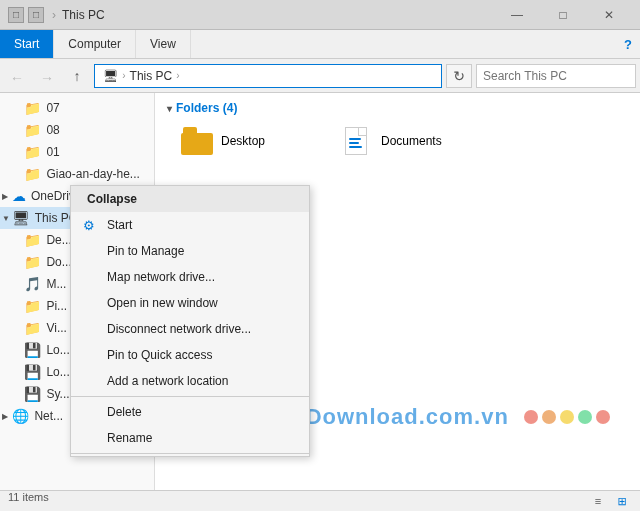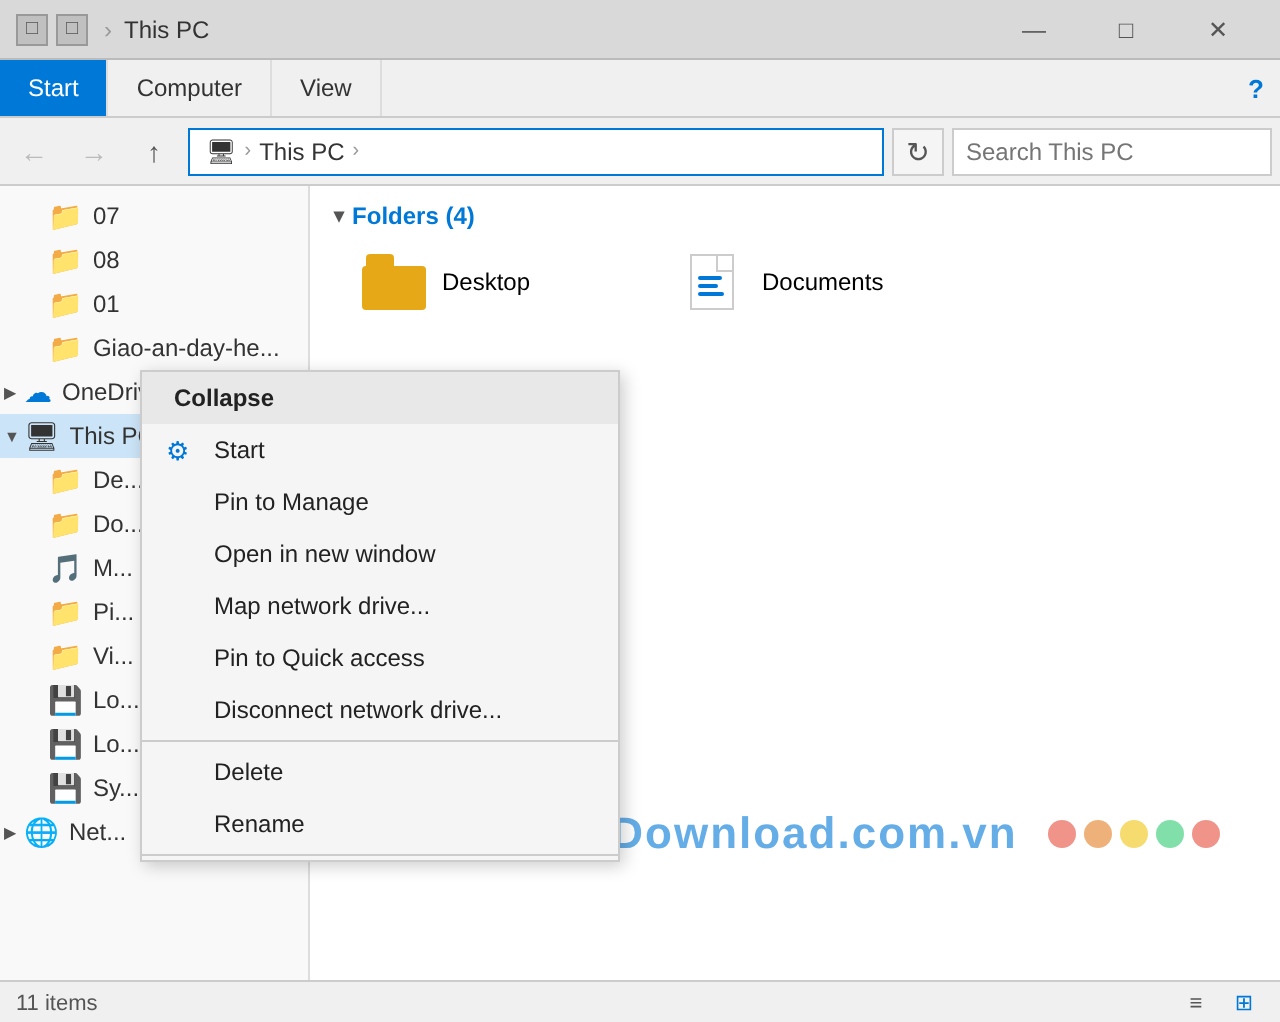--- a/index.html
+++ b/index.html
@@ -310,21 +310,21 @@
       background: #0078d7;
       border-radius: 1px;
     }
 
     
     .status-bar {
       height: 22px;
       background: #f0f0f0;
       border-top: 1px solid #ccc;
       display: flex;
-      align-items: center;
+      align-items: flex-start;
       padding: 0 8px;
       font-size: 11px;
       color: #555;
       gap: 8px;
     }
     .status-bar-right {
       margin-left: auto;
       display: flex;
       align-items: center;
       gap: 4px;
@@ -546,30 +546,33 @@
     <span>Collapse</span>
   </div>
   <div class="context-menu-item">
     <span class="menu-icon">⚙</span>
     <span>Start</span>
   </div>
   <div class="context-menu-item">
     <span>Pin to Manage</span>
   </div>
   <div class="context-menu-item">
+    <span>Map network drive...</span>
+  </div>
+  <div class="context-menu-item">
     <span>Open in new window</span>
   </div>
   <div class="context-menu-item">
-    <span>Map network drive...</span>
+    <span>Disconnect network drive...</span>
   </div>
   <div class="context-menu-item">
     <span>Pin to Quick access</span>
   </div>
   <div class="context-menu-item">
-    <span>Disconnect network drive...</span>
+    <span>Add a network location</span>
   </div>
   <div class="context-menu-separator"></div>
   <div class="context-menu-item">
     <span>Delete</span>
   </div>
   <div class="context-menu-item">
     <span>Rename</span>
   </div>
   <div class="context-menu-separator"></div>
 </div>

